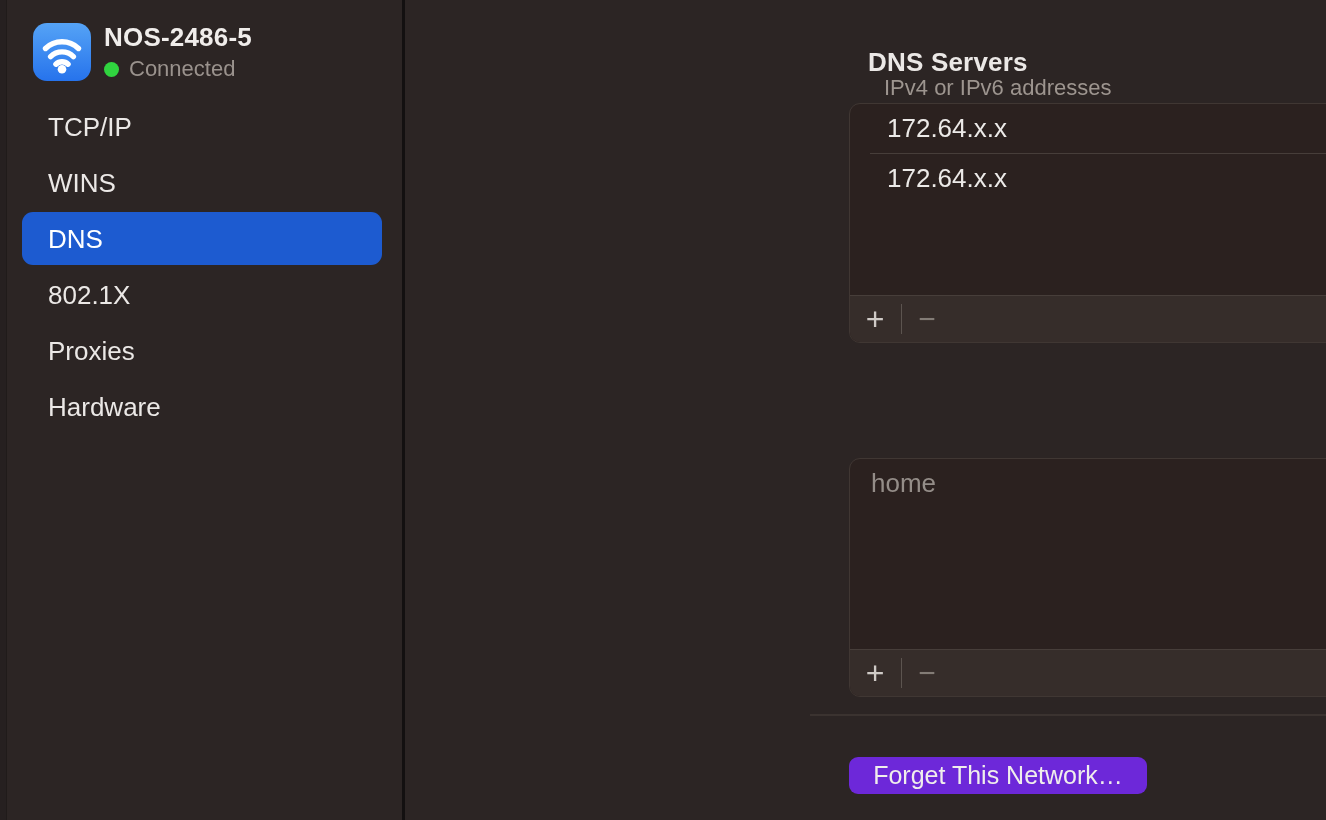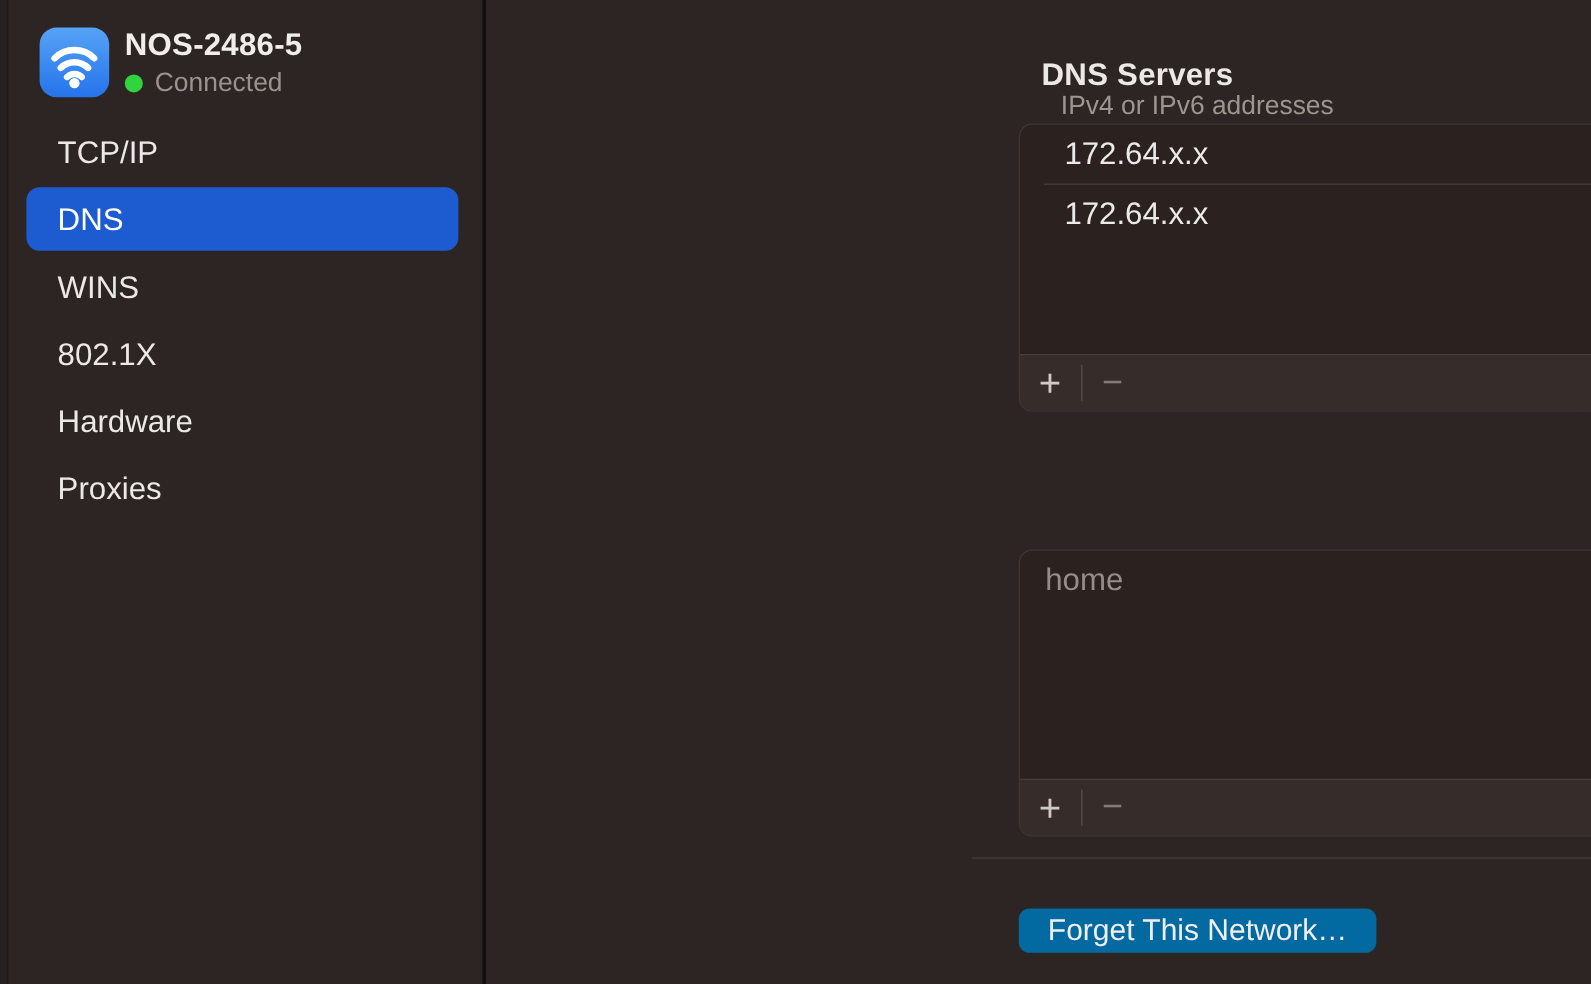--- a/index.html
+++ b/index.html
@@ -47,21 +47,21 @@
   .pm-btn{background:none;border:none;padding:0;width:30px;text-align:center;line-height:1;cursor:default;}
   .pm-plus{margin-left:10px;font-size:32px;color:#cfcac6;font-weight:300;}
   .pm-sep{width:1px;height:30px;background:#5c544f;margin-left:11px;}
   .pm-minus{margin-left:10px;font-size:30px;color:#837c76;font-weight:300;}
   .footer-separator{position:absolute;left:405px;top:714px;width:921px;height:2px;background:#3b3330;}
   .btn{
     position:absolute;top:757px;height:37px;border:none;border-radius:9px;
     font-family:inherit;font-size:25px;color:#f0eeec;cursor:default;
     display:flex;align-items:center;justify-content:center;box-sizing:border-box;
   }
-  .btn-forget{left:444px;width:298px;background:#0369a1;text-align:center;}
+  .btn-forget{left:444px;width:298px;background:#6d28d9;text-align:center;}
 </style>
 </head>
 <body>
 
 <div class="stage">
 
   <aside class="sidebar">
     <div class="net-header">
       <div class="wifi-badge">
         <svg width="58" height="58" viewBox="0 0 58 58" fill="none">
@@ -77,34 +77,34 @@
           <span class="status-dot"></span>
           <span class="status-text">Connected</span>
         </div>
       </div>
     </div>
 
     <nav class="nav">
       <div class="nav-item">
         <span>TCP/IP</span>
       </div>
+      <div class="nav-item">
+        <span>WINS</span>
+      </div>
       <div class="nav-item selected">
         <span>DNS</span>
-      </div>
-      <div class="nav-item">
-        <span>WINS</span>
       </div>
       <div class="nav-item">
         <span>802.1X</span>
       </div>
       <div class="nav-item">
-        <span>Hardware</span>
+        <span>Proxies</span>
       </div>
       <div class="nav-item">
-        <span>Proxies</span>
+        <span>Hardware</span>
       </div>
     </nav>
   </aside>
 
   <div class="left-edge"></div>
   <div class="pane-divider"></div>
 
   <main class="content">
 
     <h2 class="section-title" style="top:25px;">DNS Servers</h2>

